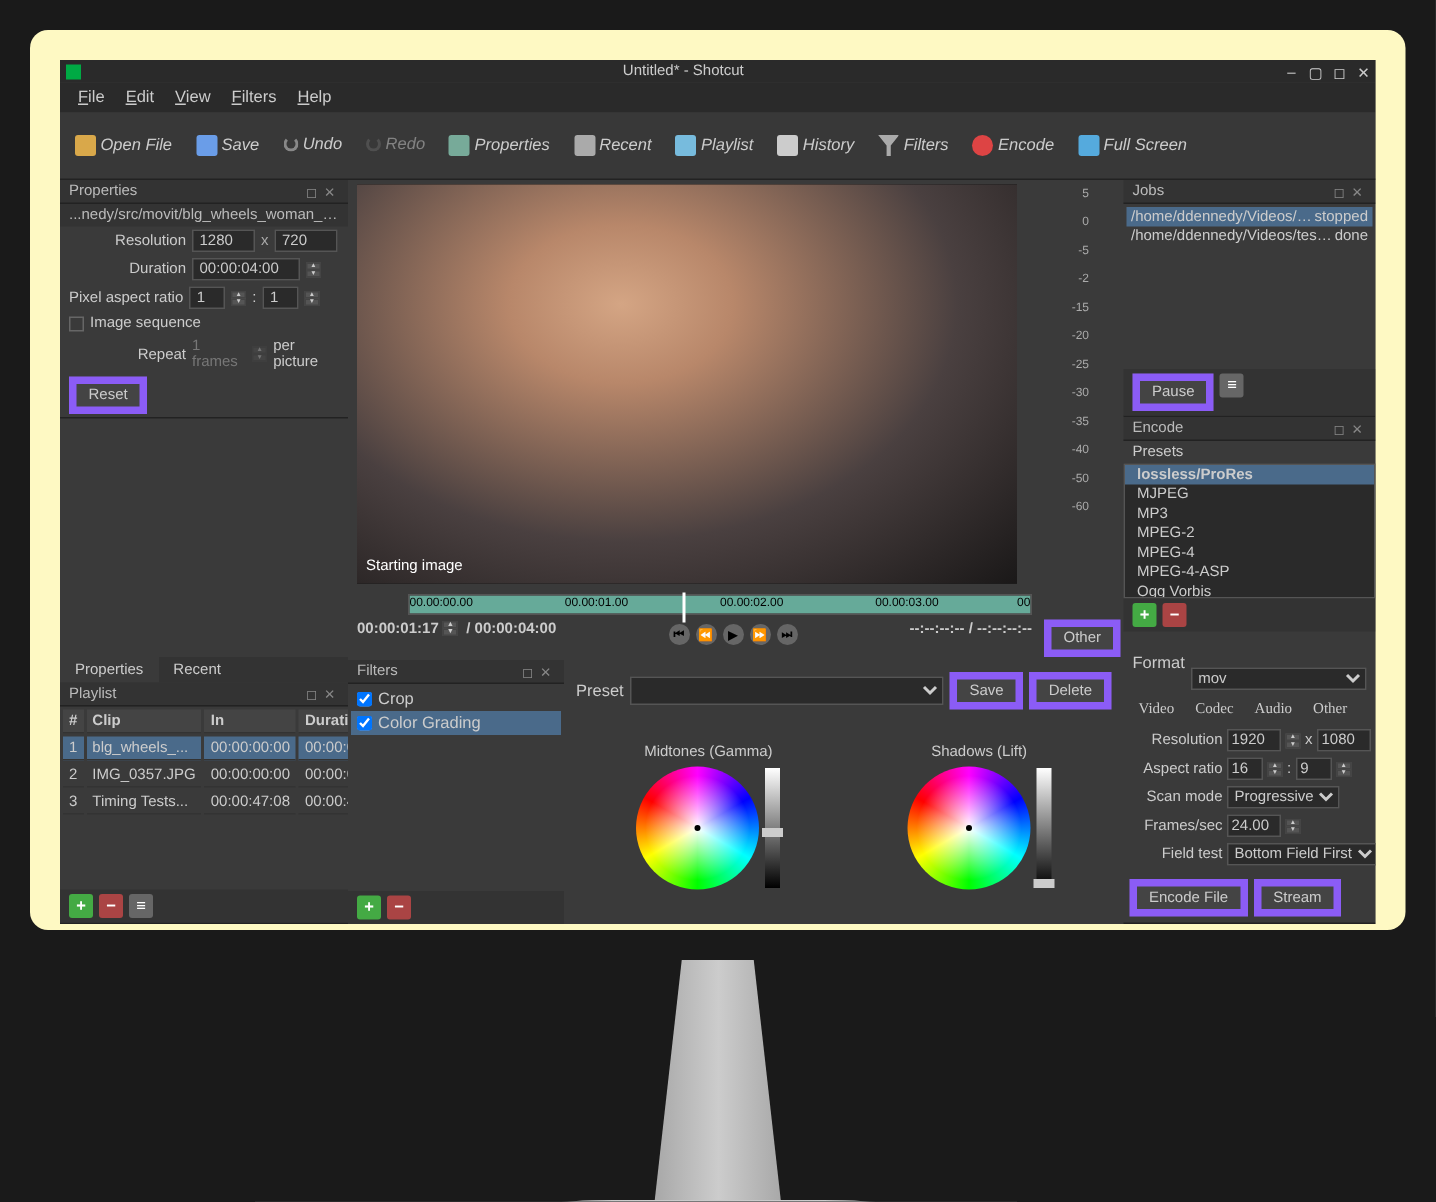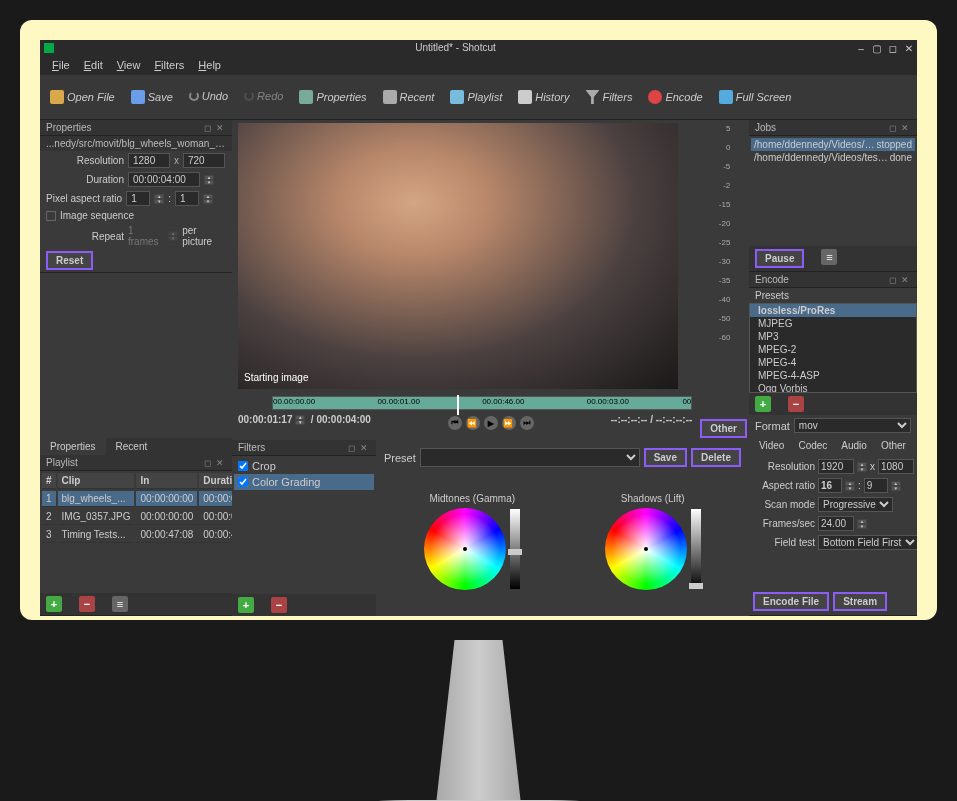--- a/index.html
+++ b/index.html
@@ -42,21 +42,21 @@
 .panel-header { background: #333; padding: 2px 6px; color: #bbb; font-size: 10px; border-bottom: 1px solid #222; display: flex; justify-content: space-between; align-items: center; }
 .panel { border-bottom: 1px solid #222; }
 
 .field-row { display: flex; align-items: center; padding: 2px 6px; gap: 4px; font-size: 10px; }
 .field-label { text-align: right; min-width: 78px; color: #ccc; }
 .field-input { background: #2a2a2a; border: 1px solid #555; color: #ccc; padding: 1px 4px; font-size: 10px; width: 42px; }
 .field-input.wide { width: 72px; }
 .field-x { color: #aaa; }
 .spinner { display: inline-flex; flex-direction: column; }
 .spinner div { width: 10px; height: 5px; background: #555; border: 1px solid #444; font-size: 5px; text-align: center; line-height: 3px; }
-.btn { background: #444; border: 2px solid #8b5cf6; color: #ccc; padding: 2px 8px; font-size: 10px; cursor: pointer; font-weight: bold; }
+.btn { background: #444; border: 5px solid #8b5cf6; color: #ccc; padding: 2px 8px; font-size: 10px; cursor: pointer; }
 .checkbox { width: 10px; height: 10px; border: 1px solid #666; display: inline-block; }
 
 .preview { background: #000; margin: 3px 6px; width: 440px; height: 266px; position: relative; display: flex; align-items: center; justify-content: center; }
 .preview-content { width: 100%; height: 100%; background: radial-gradient(ellipse at 40% 30%, #d4a584 0%, #b8876a 20%, #4a4040 60%, #1a1818 100%); position: relative; overflow: hidden; }
 .preview-label { position: absolute; bottom: 6px; left: 6px; color: #fff; font-size: 10px; }
 
 .audio-meter { width: 34px; background: #3a3a3a; display: flex; flex-direction: column; align-items: flex-end; padding: 4px 2px; font-size: 8px; color: #aaa; gap: 10px; }
 .audio-meter div { text-align: right; }
 
 .timeline { padding: 4px 6px; background: #3a3a3a; }
@@ -87,39 +87,39 @@
 .wheels { display: flex; gap: 12px; justify-content: space-around; flex: 1; align-items: center; padding: 0 8px; }
 .wheel-group { display: flex; flex-direction: column; align-items: center; gap: 4px; }
 .wheel-label { font-size: 10px; color: #ccc; }
 .wheel-container { display: flex; gap: 4px; align-items: center; }
 .color-wheel { width: 82px; height: 82px; border-radius: 50%; background: conic-gradient(from 0deg, #f0f, #00f, #0ff, #0f0, #ff0, #f00, #f0f); position: relative; }
 .color-wheel::after { content: ''; position: absolute; inset: 0; border-radius: 50%; background: radial-gradient(circle, #fff 0%, transparent 60%); }
 .wheel-dot { position: absolute; width: 4px; height: 4px; background: #000; border-radius: 50%; top: 50%; left: 50%; transform: translate(-50%, -50%); z-index: 2; }
 .lift-slider { width: 10px; height: 80px; background: linear-gradient(180deg, #fff, #000); position: relative; }
 .lift-handle { position: absolute; width: 14px; height: 6px; background: #ccc; left: -2px; }
 
-.icon-buttons { display: flex; gap: 17px; padding: 3px 6px; background: #333; }
+.icon-buttons { display: flex; gap: 4px; padding: 3px 6px; background: #333; }
 .icon-btn { width: 16px; height: 16px; display: flex; align-items: center; justify-content: center; font-weight: bold; border-radius: 2px; }
 .icon-add { background: #4a4; color: #fff; }
 .icon-remove { background: #a44; color: #fff; }
 .icon-menu { background: #666; color: #fff; }
 
 .jobs-list { font-size: 10px; padding: 2px; }
 .job-row { display: flex; justify-content: space-between; padding: 1px 3px; }
 .job-row.selected { background: #4a6a8a; }
 
 .presets-list { font-size: 10px; height: 90px; overflow: hidden; border: 1px solid #555; background: #2a2a2a; }
 .preset-item { padding: 1px 8px; }
 .preset-item.selected { background: #4a6a8a; font-weight: bold; }
 
 .encode-tabs { display: flex; gap: 2px; font-size: 10px; padding: 2px 4px; }
-.encode-tab { padding: 2px 6px; }
+.encode-tab { padding: 2px 6px; font-family: Liberation Serif, serif; }
 
 .format-row { display: flex; align-items: center; gap: 4px; padding: 3px 6px; }
-.format-row select { background: #2a2a2a; border: 1px solid #555; color: #ccc; flex: 1; font-size: 10px; }
+.format-row select { background: #2a2a2a; border: 1px solid #555; color: #ccc; flex: 1; font-size: 10px; margin-top: 21px; }
 
 .encode-fields { padding: 2px; }
 .encode-row { display: flex; align-items: center; padding: 2px 4px; gap: 3px; font-size: 10px; }
 .encode-label { text-align: right; min-width: 60px; }
 .encode-input { background: #2a2a2a; border: 1px solid #555; color: #ccc; width: 36px; padding: 1px 2px; font-size: 10px; }
 .encode-select { background: #2a2a2a; border: 1px solid #555; color: #ccc; font-size: 10px; }
 
 .bottom-btns { display: flex; gap: 4px; padding: 4px; }
 
 .mid-top { display: flex; }
@@ -323,21 +323,21 @@
       <div class="mid-top">
         <div class="mid-left">
           <div class="preview">
             <div class="preview-content"></div>
             <div class="preview-label">Starting image</div>
           </div>
           <div class="timeline">
             <div class="ruler">
               <span class="ruler-tick" style="left:0">00.00:00.00</span>
               <span class="ruler-tick" style="left:25%">00.00:01.00</span>
-              <span class="ruler-tick" style="left:50%">00.00:46.00</span>
+              <span class="ruler-tick" style="left:50%">00.00:02.00</span>
               <span class="ruler-tick" style="left:75%">00.00:03.00</span>
               <span class="ruler-tick" style="right:0">00</span>
               <div class="playhead" style="left:44%"></div>
             </div>
             <div class="time-display">
               <span>
                 <span>00:00:01:17</span>
                 <div class="spinner" style="display:inline-flex;vertical-align:middle">
                       <div>▴</div>
                       <div>▾</div>
@@ -502,21 +502,21 @@
             <div class="spinner">
                   <div>▴</div>
                   <div>▾</div>
                 </div>
             <span>x</span>
             <input class="encode-input" value="1080" style="">
 
           </div>
           <div class="encode-row">
             <span class="encode-label">Aspect ratio</span>
-            <input class="encode-input" style="width: 24px; font-weight: bold;" value="16">
+            <input class="encode-input" style="width: 24px;" value="16">
             <div class="spinner">
                   <div>▴</div>
                   <div>▾</div>
                 </div>
             <span>:</span>
             <input class="encode-input" style="width: 24px;" value="9">
             <div class="spinner">
                   <div>▴</div>
                   <div>▾</div>
                 </div>

